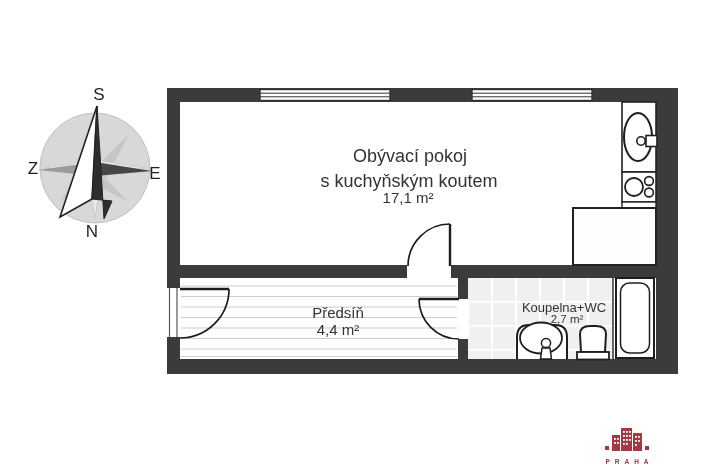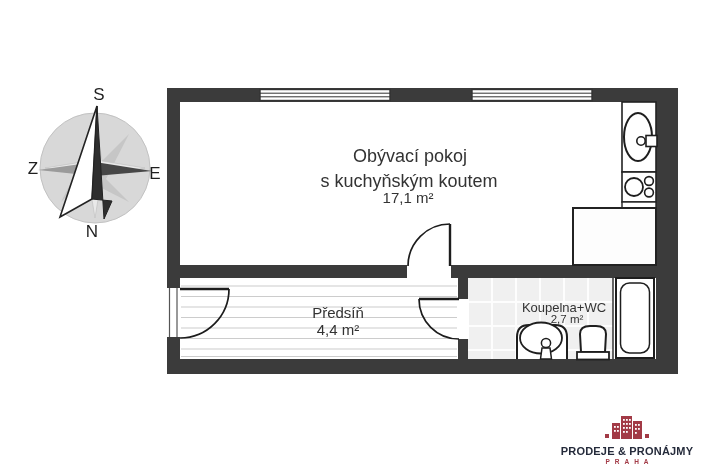--- a/index.html
+++ b/index.html
@@ -194,17 +194,16 @@
           <rect x="27" y="14" width="1.8" height="1.8"></rect>
         <rect x="21" y="18" width="1.8" height="1.8"></rect>
           <rect x="24" y="18" width="1.8" height="1.8"></rect>
         <rect x="33" y="11" width="1.8" height="1.8"></rect>
           <rect x="36" y="11" width="1.8" height="1.8"></rect>
         <rect x="33" y="15" width="1.8" height="1.8"></rect>
           <rect x="36" y="15" width="1.8" height="1.8"></rect>
         <rect x="33" y="19" width="1.8" height="1.8"></rect>
       </g>
     </svg>
-    <div class="company">PRODEJE &amp; PRONÁJMY</div>
     <div class="city">PRAHA</div>
   </div>
 
 </div>
 
 </body></html>

